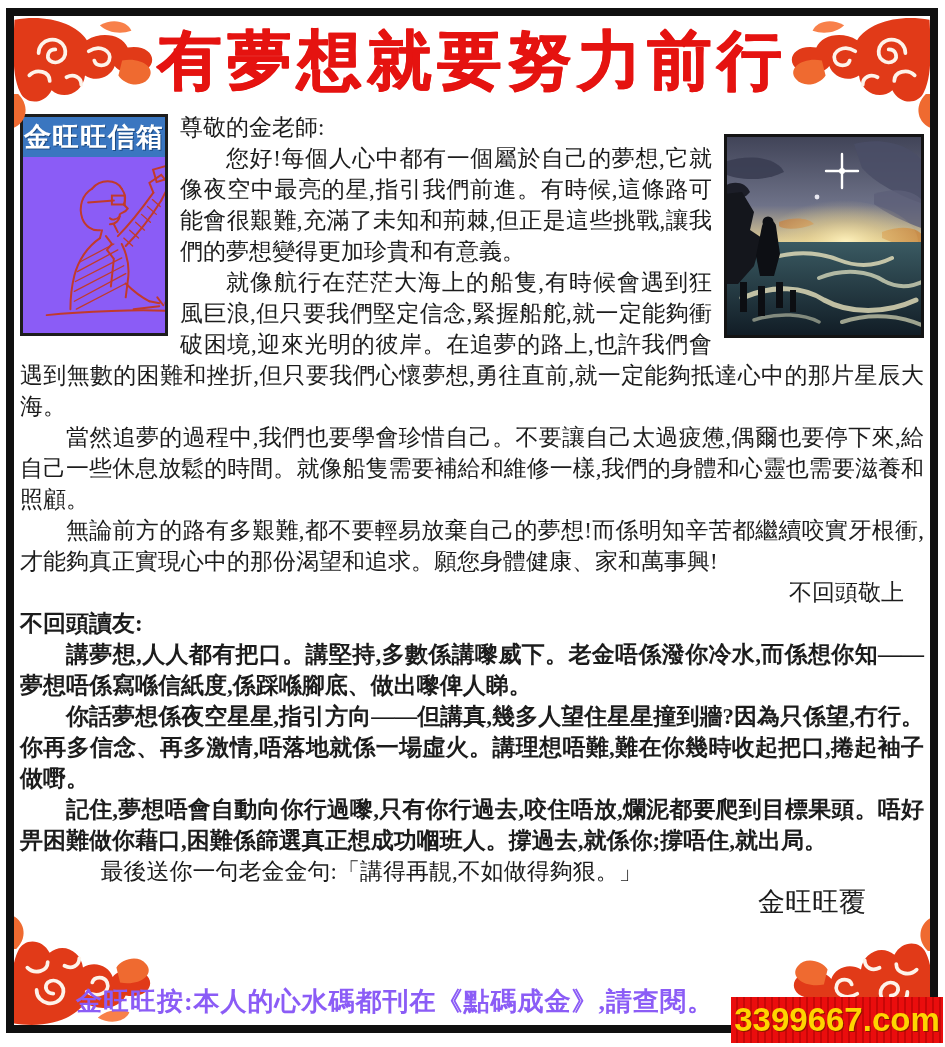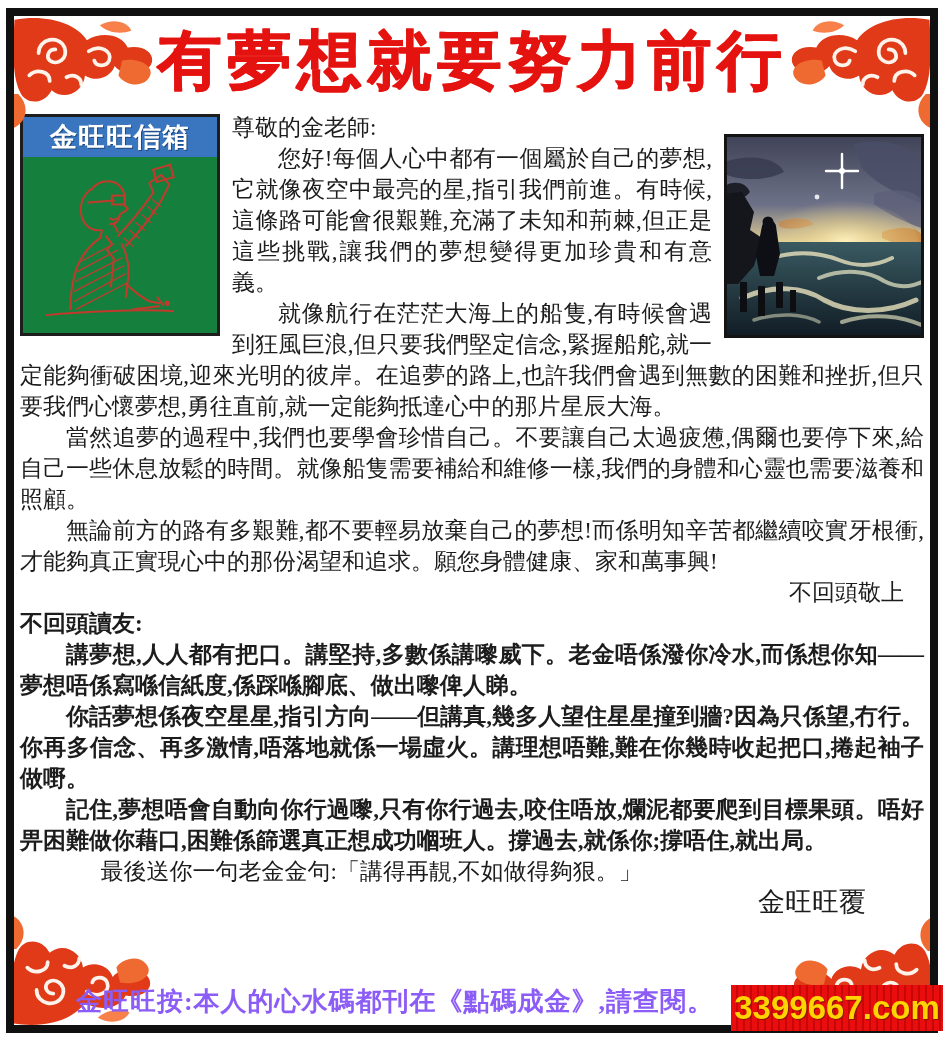--- a/index.html
+++ b/index.html
@@ -14,40 +14,40 @@
          text-shadow:1px 0 0 #e51310,0 1px 0 #e51310,1px 1px 0 #e51310;}
 
   .text-flow{padding:0 4px;font-size:23px;line-height:31px;text-align:justify;}
   .para{margin:0;text-indent:2em;font-weight:400;}
   .salutation{margin:0;text-indent:0;font-weight:500;}
   .signoff-letter{margin:0;text-align:right;padding-right:20px;font-weight:400;}
   .reply .para,.reply .salutation{font-weight:700;}
   .quote-line{margin:0;text-indent:3.5em;}
   .signoff-reply{margin:0;text-align:right;padding-right:58px;font-size:27px;}
 
-  .mailbox{float:left;width:200px;height:222px;border:3px solid #1d1d1d;margin:2px 12px 23px 0;
-           background:#15803d;box-sizing:border-box;}
+  .mailbox{float:left;width:148px;height:222px;border:3px solid #1d1d1d;margin:2px 12px 23px 0;
+           background:#8b5cf6;box-sizing:border-box;}
   .mailbox-header{height:40px;background:#3a76c0;display:flex;align-items:center;justify-content:center;
                   font-family:"Liberation Sans","DejaVu Sans",sans-serif;font-weight:bold;font-size:27px;
                   color:#ffffff;letter-spacing:1px;text-shadow:1px 1px 0 #1e4a80;}
   .mailbox-art{height:176px;overflow:hidden;}
 
   .sea{float:right;width:200px;height:204px;margin:22px 0 8px 12px;}
   .sea svg{display:block;}
 
   .corner{position:absolute;width:150px;height:116px;z-index:3;pointer-events:none;}
   .corner.tl{left:10px;top:16px;}
   .corner.tr{right:11px;top:16px;transform:scaleX(-1);}
   .corner.bl{left:8px;bottom:20px;transform:scaleY(-1);}
   .corner.br{right:9px;bottom:18px;transform:scale(-1,-1);}
 
   .footer-mask{position:absolute;left:16px;right:17px;bottom:24px;height:50px;background:#fff;z-index:2;}
   .footer-note{position:absolute;left:70px;right:225px;bottom:28px;z-index:4;text-align:center;
                font-size:26px;font-weight:700;color:#8b5cf6;letter-spacing:1px;}
-  .site-box{position:absolute;right:2px;bottom:16px;width:212px;height:46px;z-index:6;
+  .site-box{position:absolute;right:2px;bottom:4px;width:212px;height:46px;z-index:6;
             background:repeating-linear-gradient(90deg,#ea0d0d 0 5px,#c70707 5px 7px);
             display:flex;align-items:center;justify-content:center;
             font-family:"Liberation Sans","DejaVu Sans",sans-serif;font-weight:bold;font-size:33px;
             color:#ffd400;text-shadow:1px 1px 0 #8c1400;}
 </style>
 </head>
 <body>
 
 <div class="page">
 

